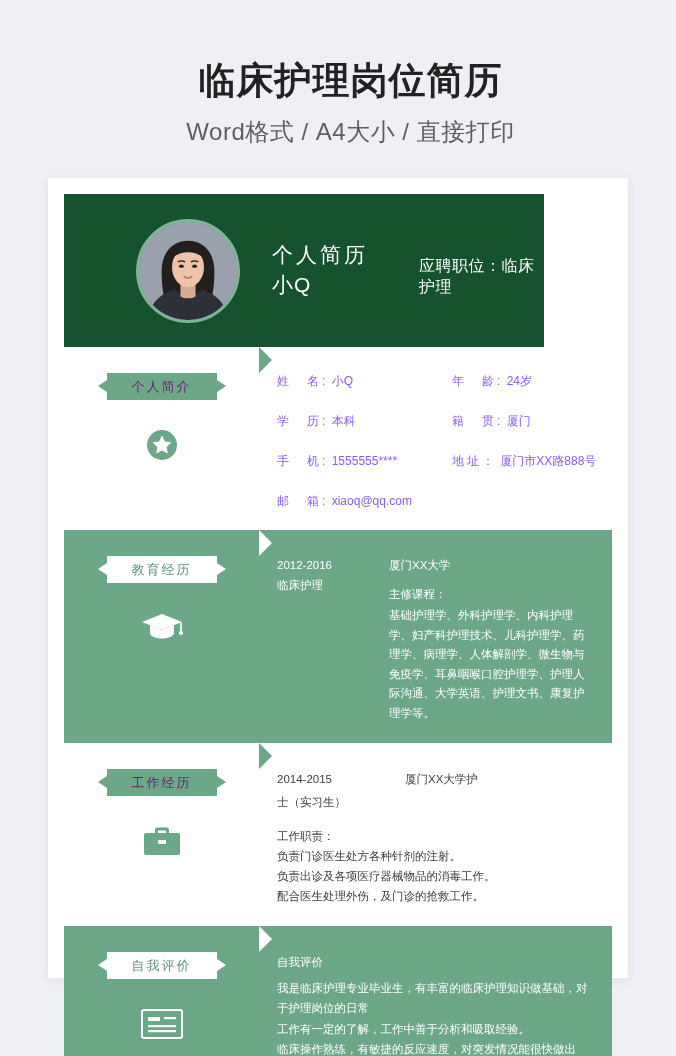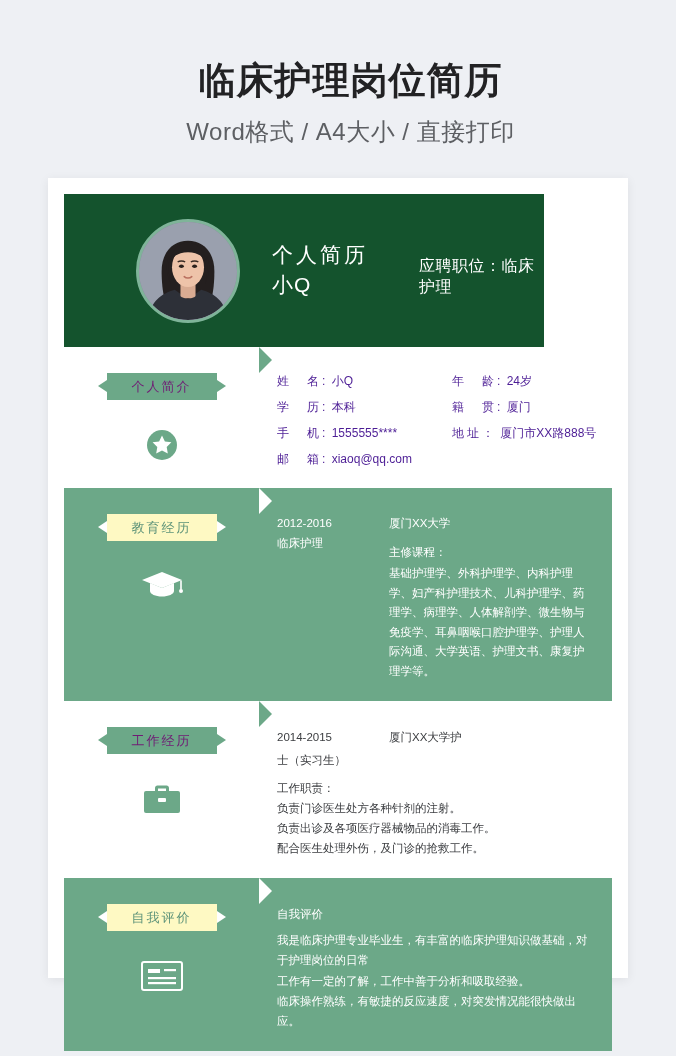--- a/index.html
+++ b/index.html
@@ -114,21 +114,21 @@
   .pill {
     position: relative;
     margin: 0 auto;
     width: 110px; height: 27px;
     line-height: 27px;
     text-align: center;
     font-size: 13px;
     letter-spacing: 2px;
   }
   .pill.on-white { background: #6ca888; color: #701a75; }
-  .pill.on-green { background: #fef9c3; color: #5d9379; }
+  .pill.on-green { background: #ffffff; color: #5d9379; }
   .pill:before, .pill:after {
     content: "";
     position: absolute;
     top: 7px;
     width: 0; height: 0;
     border-top: 6px solid transparent;
     border-bottom: 6px solid transparent;
   }
   .pill.on-white:before { left: -9px; border-right: 9px solid #6ca888; }
   .pill.on-white:after  { right: -9px; border-left: 9px solid #6ca888; }
@@ -139,40 +139,40 @@
     margin: 22px auto 0;
     width: 46px; height: 46px;
     display: flex; align-items: center; justify-content: center;
   }
   .sec-icon svg { display: block; }
 
   
   .info-grid {
     display: grid;
     grid-template-columns: 175px 1fr;
-    row-gap: 9px;
+    row-gap: 23px;
     font-size: 12px;
-    color: #4c1d95;
+    color: #8b5cf6;
   }
   .info-cell { white-space: nowrap; }
   .info-key { letter-spacing: 3px; }
 
   
   .edu-wrap { display: flex; gap: 20px; color: #ffffff; font-size: 11.5px; line-height: 1.7; }
   .edu-date { flex: 0 0 92px; }
   .edu-body { flex: 1 1 auto; }
   .edu-body .t1 { margin-bottom: 9px; }
   .edu-body .t2 { margin-bottom: 2px; }
 
   .work-wrap { color: #3b3d40; font-size: 11.5px; line-height: 1.75; }
-  .work-head { display: flex; gap: 20px; }
+  .work-head { display: flex; gap: 36px; }
   .work-date { flex: 0 0 92px; }
   .work-school { flex: 1 1 auto; }
   .work-sub { margin-top: 2px; display: flex; gap: 24px; }
-  .work-duty { margin-top: 8px; }
+  .work-duty { margin-top: 14px; }
   .work-duty .dl { display: block; }
 
   .eval-wrap { color: #ffffff; font-size: 11.5px; line-height: 1.75; }
   .eval-title { margin-bottom: 6px; }
   .eval-p { display: block; }
 </style>
 </head>
 <body>
 
 <div id="page">

